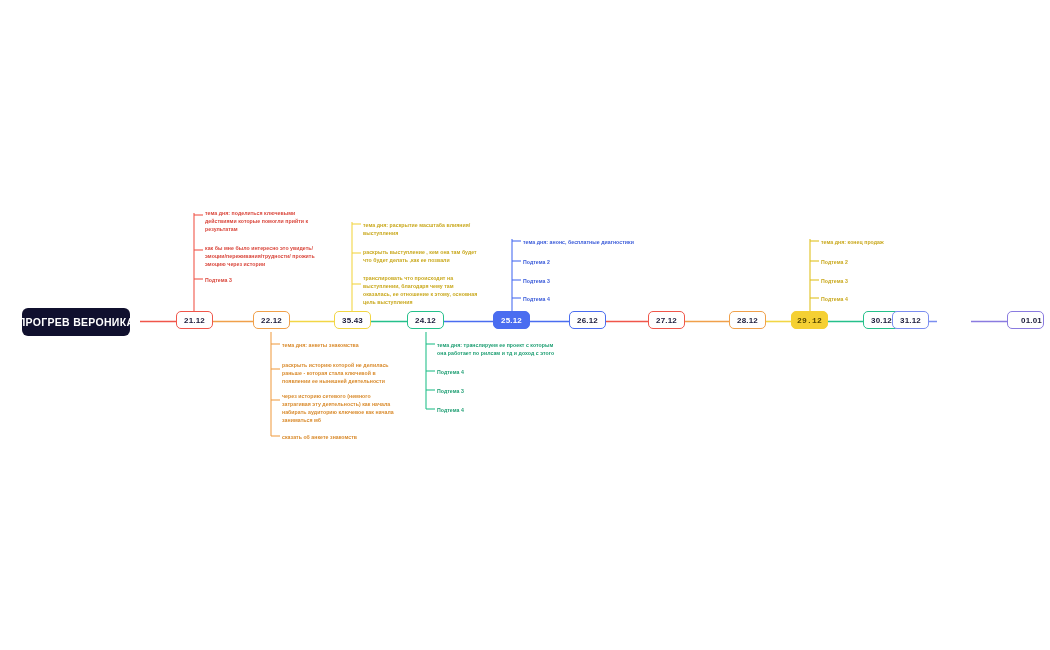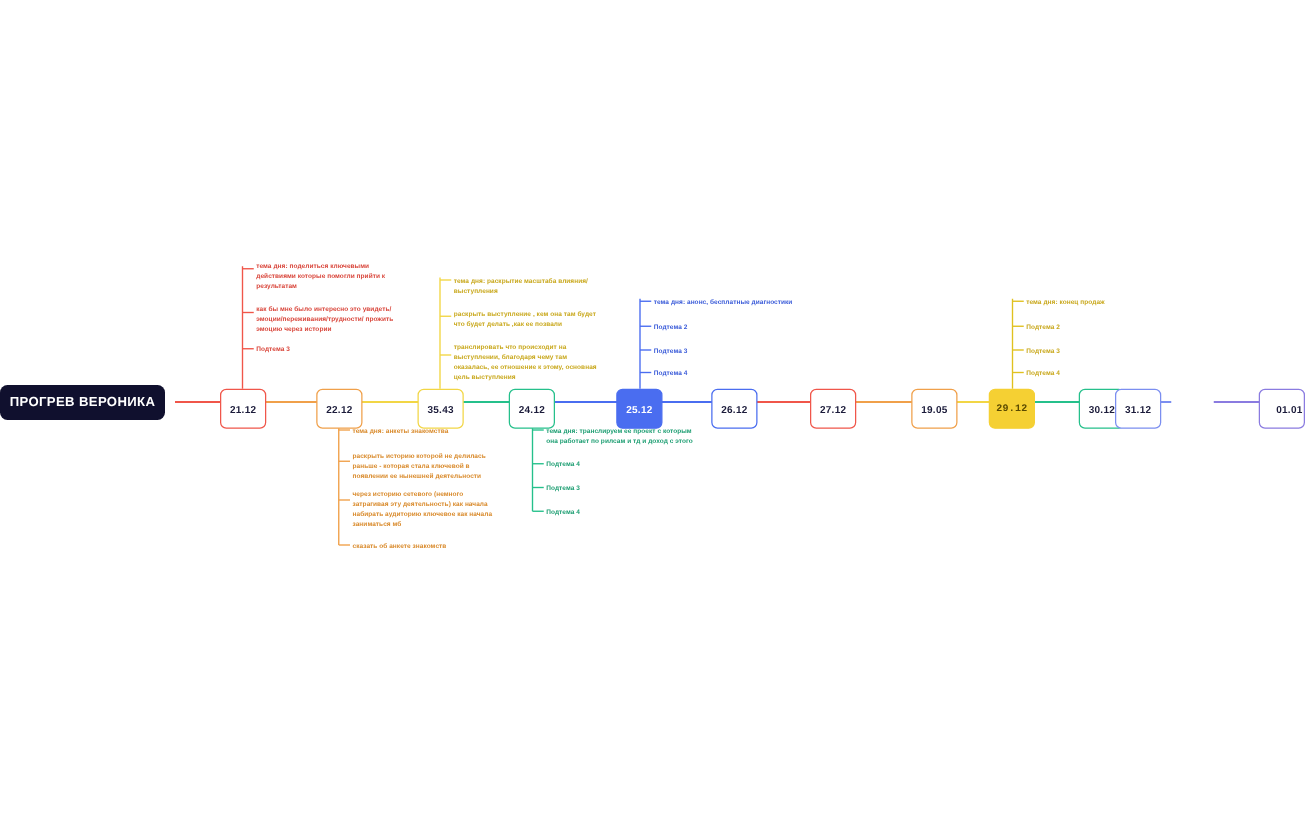--- a/index.html
+++ b/index.html
@@ -16,40 +16,40 @@
   }
   #canvas {
     position: absolute;
     left: 0; top: 0;
     width: 1050px;
     height: 650px;
   }
   
   .root-node {
     position: absolute;
-    left: 0;
+    left: 22px;
     top: 308px;
-    width: 132px;
+    width: 108px;
     height: 28px;
     background: #10102e;
     border-radius: 6px;
     display: flex;
     align-items: center;
     justify-content: center;
     color: #ffffff;
     font-size: 10.5px;
     font-weight: bold;
     letter-spacing: 0.3px;
     white-space: nowrap;
   }
   
   .date-node {
     position: absolute;
     top: 311px;
-    height: 32px;
+    height: 18px;
     width: 37px;
     box-sizing: border-box;
     border: 1.6px solid #cccccc;
     border-radius: 5px;
     background: #ffffff;
     display: flex;
     align-items: center;
     justify-content: center;
     font-size: 8px;
     font-weight: bold;
@@ -143,21 +143,21 @@
 <div class="date-node filled" id="node-4" style="left: 493px; border-color: rgb(74, 109, 240); background: rgb(74, 109, 240);">
     <span>25.12</span>
   </div>
 <div class="date-node" id="node-5" style="left: 569px; border-color: rgb(74, 109, 240);">
     <span>26.12</span>
   </div>
 <div class="date-node" id="node-6" style="left: 648px; border-color: rgb(240, 86, 74);">
     <span>27.12</span>
   </div>
 <div class="date-node" id="node-7" style="left: 729px; border-color: rgb(240, 160, 74);">
-    <span>19.05</span>
+    <span>28.12</span>
   </div>
 <div class="date-node filled" id="node-8" style="left: 791px; border-color: rgb(245, 208, 51); background: rgb(245, 208, 51); color: rgb(90, 74, 0); font-family: Liberation Mono, monospace;">
     <span>29.12</span>
   </div>
 <div class="date-node" id="node-9" style="left: 863px; border-color: rgb(37, 192, 139);">
     <span>30.12</span>
   </div>
 <div class="date-node" id="node-10" style="left: 892px; border-color: rgb(123, 142, 240);">
     <span>31.12</span>
   </div>

